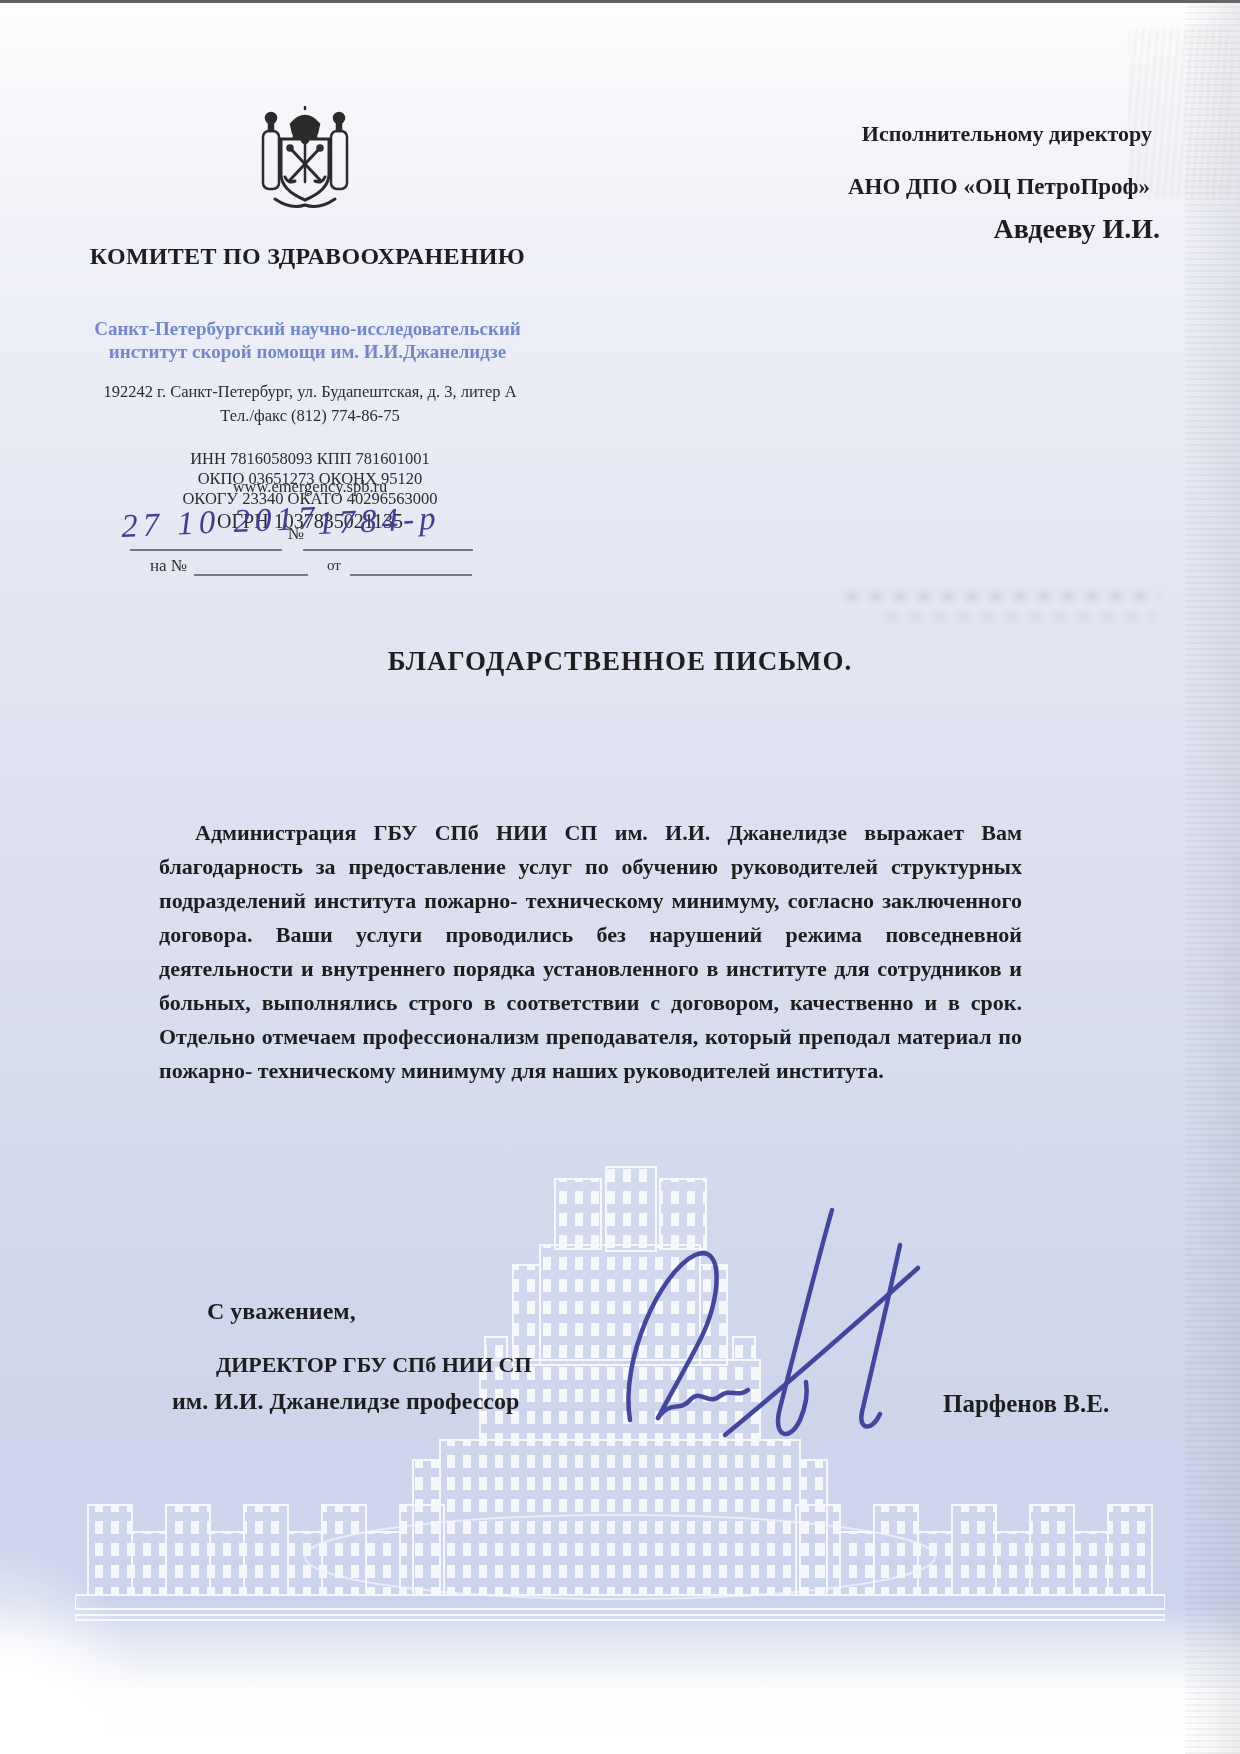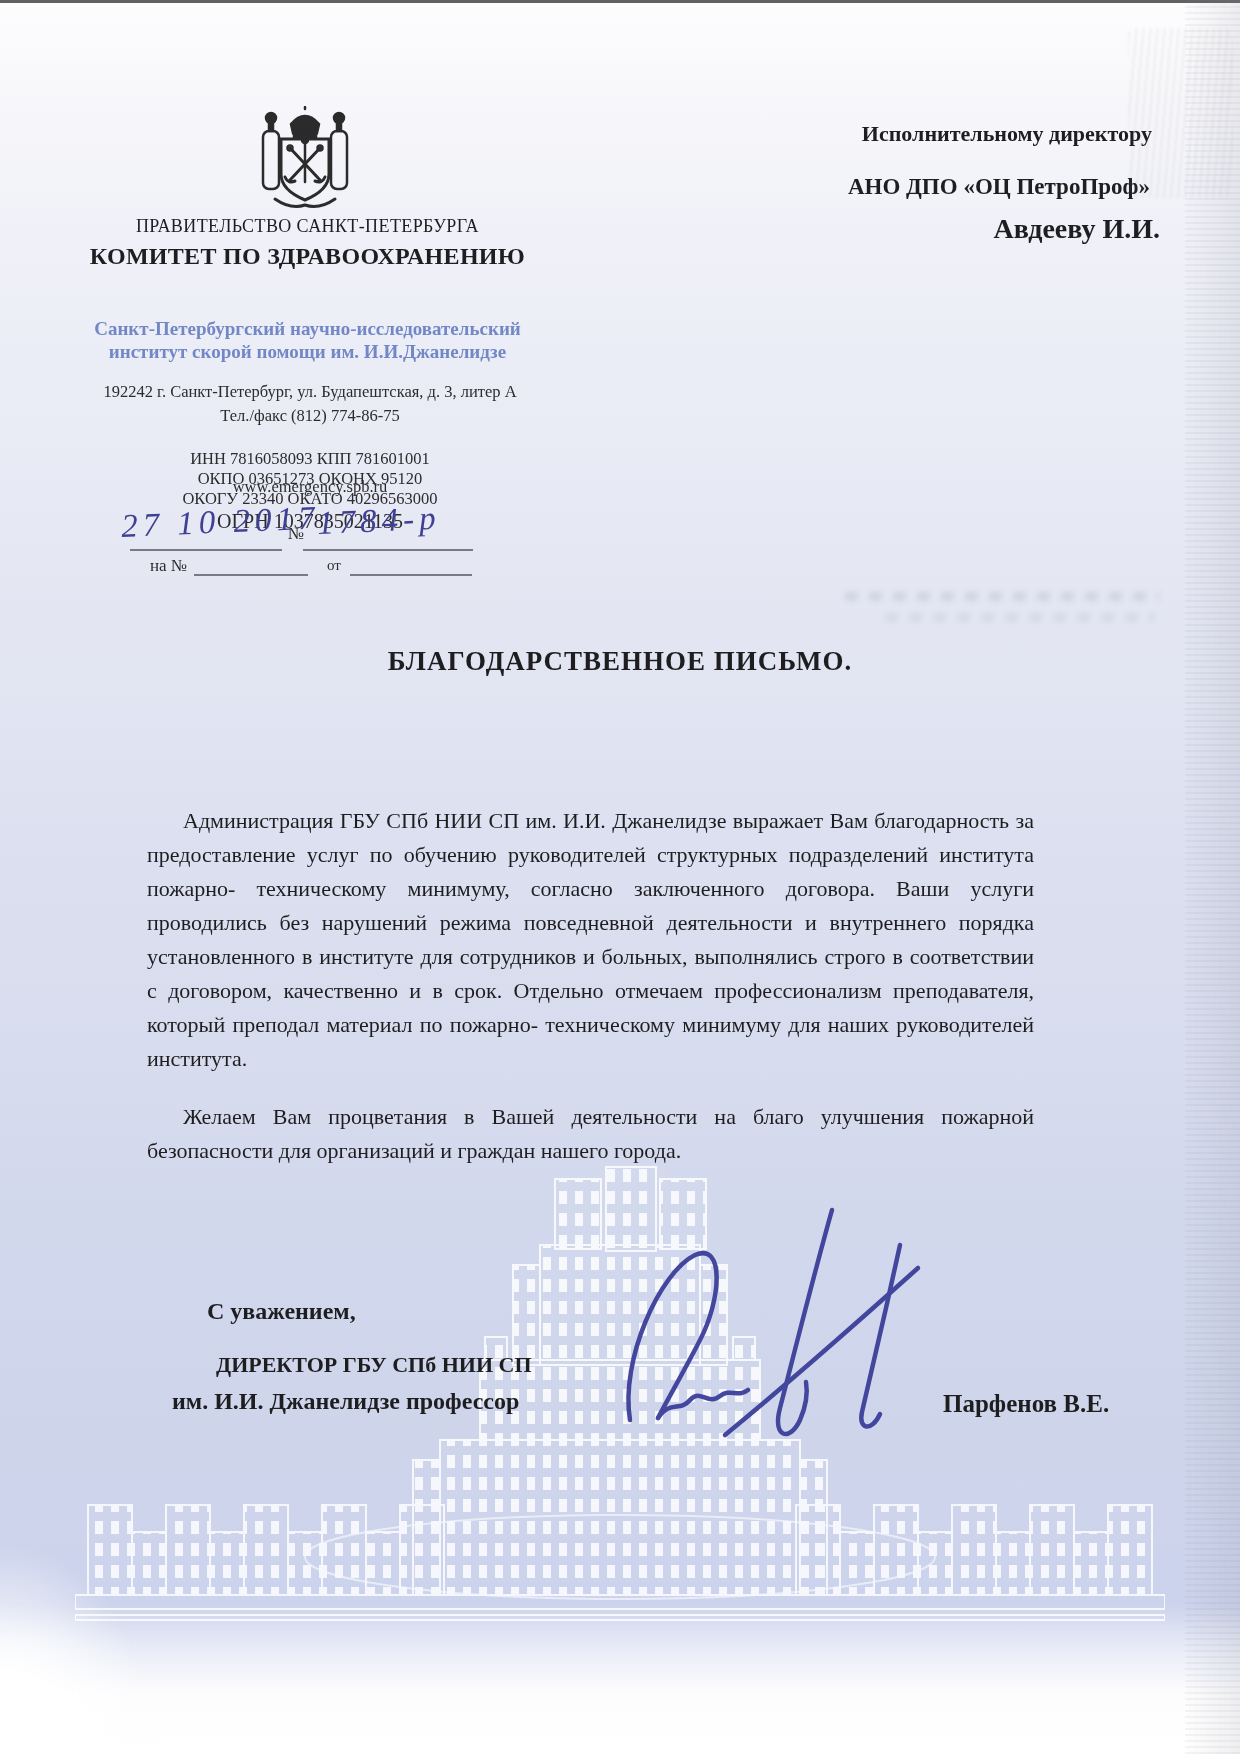--- a/index.html
+++ b/index.html
@@ -23,21 +23,21 @@
   .hand{
     font-style:italic;letter-spacing:5px;font-size:33px;
     transform:rotate(-2.5deg);transform-origin:left bottom;
   }
   .uline{position:absolute;height:2px;background:#55555f;opacity:.75;}
   .body-text{
     position:absolute;left:143px;top:800px;width:895px;
     font-size:22px;line-height:34px;color:#1e1e20;
     text-align:justify;
   }
-  .body-text p{margin:4px;text-indent:36px;}
+  .body-text p{margin:16px;text-indent:36px;font-weight:bold;}
   .body-text p + p{margin-top:24px;}
   .topline{position:absolute;left:0;top:0;width:100%;height:3px;background:#3a3a3a;opacity:.8;}
   .edge-right{
     position:absolute;right:0;top:0;width:55px;height:100%;
     background:
       repeating-linear-gradient(0deg, rgba(120,122,134,.10) 0 2px, transparent 2px 6px),
       linear-gradient(90deg, transparent, rgba(140,142,155,.18));
     opacity:.8;
   }
   .corner-noise{
@@ -118,21 +118,20 @@
       <path d="M24,33 H72 V68 Q72,84 48,94 Q24,84 24,68 Z" stroke-width="3"></path>
       <path d="M33,42 L63,74 M58,75 q7,3 10,-4 M63,42 L33,74 M38,75 q-7,3 -10,-4" stroke-width="3"></path>
       <circle cx="33" cy="42" r="2.5"></circle>
       <circle cx="63" cy="42" r="2.5"></circle>
       <path d="M48,37 L48,76" stroke-width="2.5"></path>
       <circle cx="48" cy="34" r="3" fill="#2b2b2b"></circle>
       <path d="M18,93 Q34,104 48,99 Q62,104 78,93" stroke-width="3"></path>
     </g>
   </svg>
 
-  <div class="abs ctr blk" style="left:70px;top:216px;width:475px;font-size:18px;letter-spacing:.4px;">ПРАВИТЕЛЬСТВО САНКТ-ПЕТЕРБУРГА</div>
   <div class="abs ctr blk b" style="left:70px;top:243px;width:475px;font-size:24px;letter-spacing:.3px;">КОМИТЕТ ПО ЗДРАВООХРАНЕНИЮ</div>
 
   <div class="abs ctr blue b" style="left:45px;top:318px;width:525px;font-size:19px;">Санкт-Петербургский научно-исследовательский</div>
   <div class="abs ctr blue b" style="left:45px;top:341px;width:525px;font-size:19px;">институт скорой помощи им. И.И.Джанелидзе</div>
 
   <div class="abs ctr gray" style="left:60px;top:382px;width:500px;font-size:16.5px;">192242 г. Санкт-Петербург, ул. Будапештская, д. 3, литер А</div>
   <div class="abs ctr gray" style="left:60px;top:406px;width:500px;font-size:16.5px;">Тел./факс (812) 774-86-75</div>
   <div class="abs ctr gray" style="left:60px;top:429px;width:500px;font-size:16.5px;margin-top:48px;">www.emergency.spb.ru</div>
   <div class="abs ctr gray" style="left:60px;top:449px;width:500px;font-size:16.5px;">ИНН 7816058093 КПП 781601001</div>
   <div class="abs ctr gray" style="left:60px;top:469px;width:500px;font-size:16.5px;">ОКПО 03651273 ОКОНХ 95120</div>
@@ -153,21 +152,20 @@
   <div class="abs r blk b" style="right:90px;top:174px;width:450px;font-size:23px;">АНО ДПО «ОЦ ПетроПроф»</div>
   <div class="abs r blk b" style="right:80px;top:213px;width:450px;font-size:28px;">Авдееву И.И.</div>
 
   <div class="ghost" style="left:845px;top:592px;width:315px;"></div>
   <div class="ghost" style="left:885px;top:613px;width:270px;opacity:.15;"></div>
 
   <div class="abs ctr blk b" style="left:270px;top:646px;width:700px;font-size:27px;letter-spacing:1px;">БЛАГОДАРСТВЕННОЕ ПИСЬМО.</div>
 
   <div class="body-text">
     <p>Администрация ГБУ СПб НИИ СП им. И.И. Джанелидзе выражает Вам благодарность за предоставление услуг по обучению руководителей структурных подразделений института пожарно- техническому минимуму, согласно заключенного договора. Ваши услуги проводились без нарушений режима повседневной деятельности и внутреннего порядка установленного в институте для сотрудников и больных, выполнялись строго в соответствии с договором, качественно и в срок. Отдельно отмечаем профессионализм преподавателя, который преподал материал по пожарно- техническому минимуму для наших руководителей института.</p>
-    <p>Желаем Вам процветания в Вашей деятельности на благо улучшения пожарной безопасности для организаций и граждан нашего города.</p>
   </div>
 
   <svg class="abs" style="left:600px;top:1150px;" width="340" height="300" viewBox="0 0 340 300">
     <g stroke="#3c3f99" stroke-width="4.5" fill="none" stroke-linecap="round" opacity="0.95">
       <path d="M30,270 C20,210 60,122 95,105 C125,92 121,150 100,190 C88,214 70,245 58,268"></path>
       <path d="M58,268 C70,250 80,262 90,250 C100,238 108,256 120,246 C130,238 138,248 148,240"></path>
       <path d="M232,60 C215,120 195,200 180,258 C172,288 190,292 200,270 C206,256 208,244 206,232"></path>
       <path d="M125,285 C180,240 260,170 318,118"></path>
       <path d="M300,95 C288,150 272,220 262,262 C258,280 272,282 280,264"></path>
     </g>

